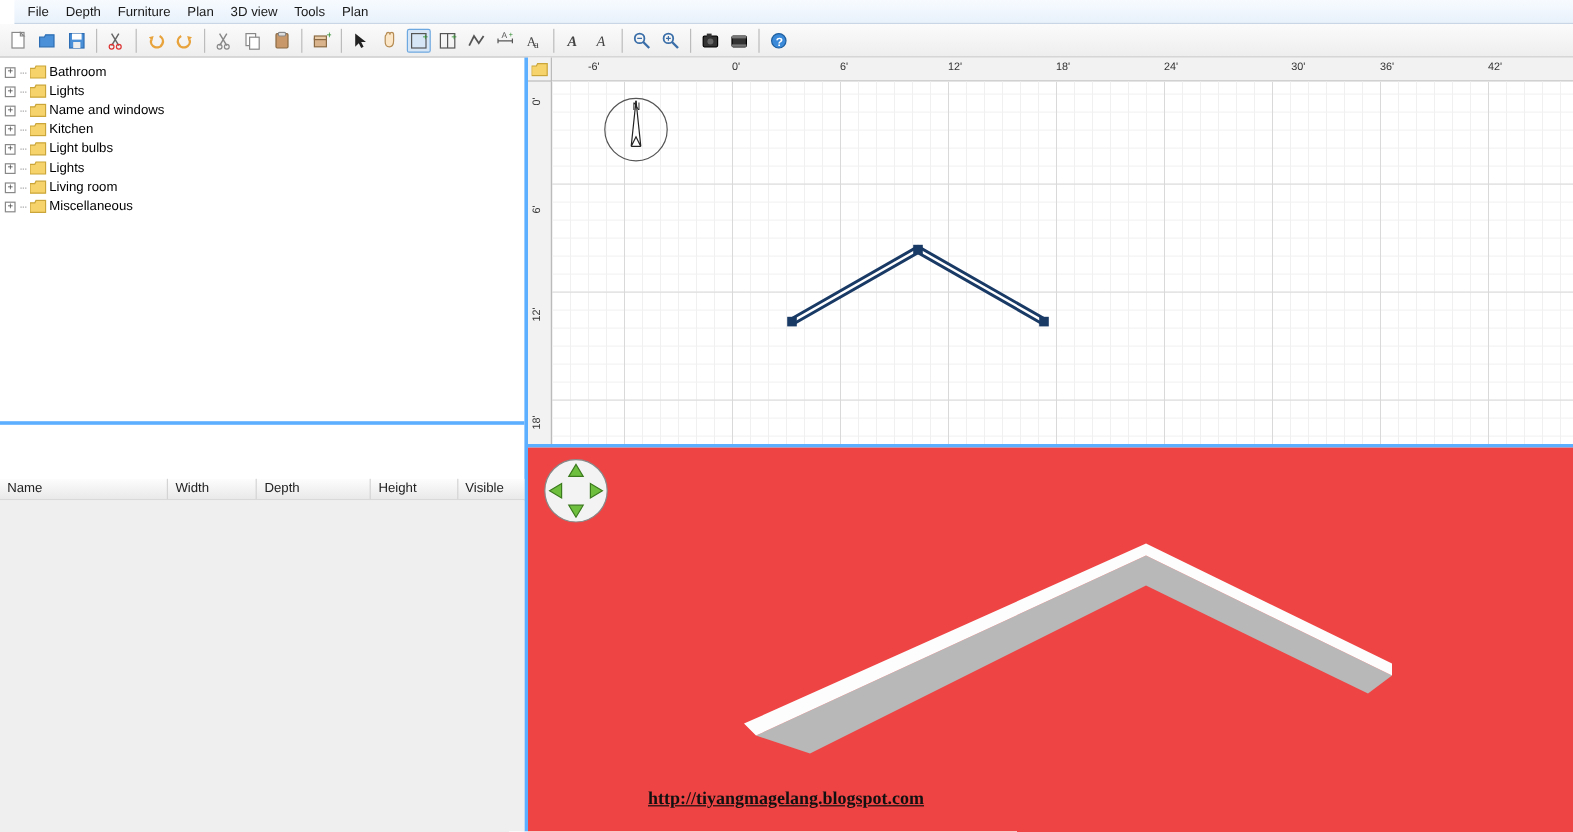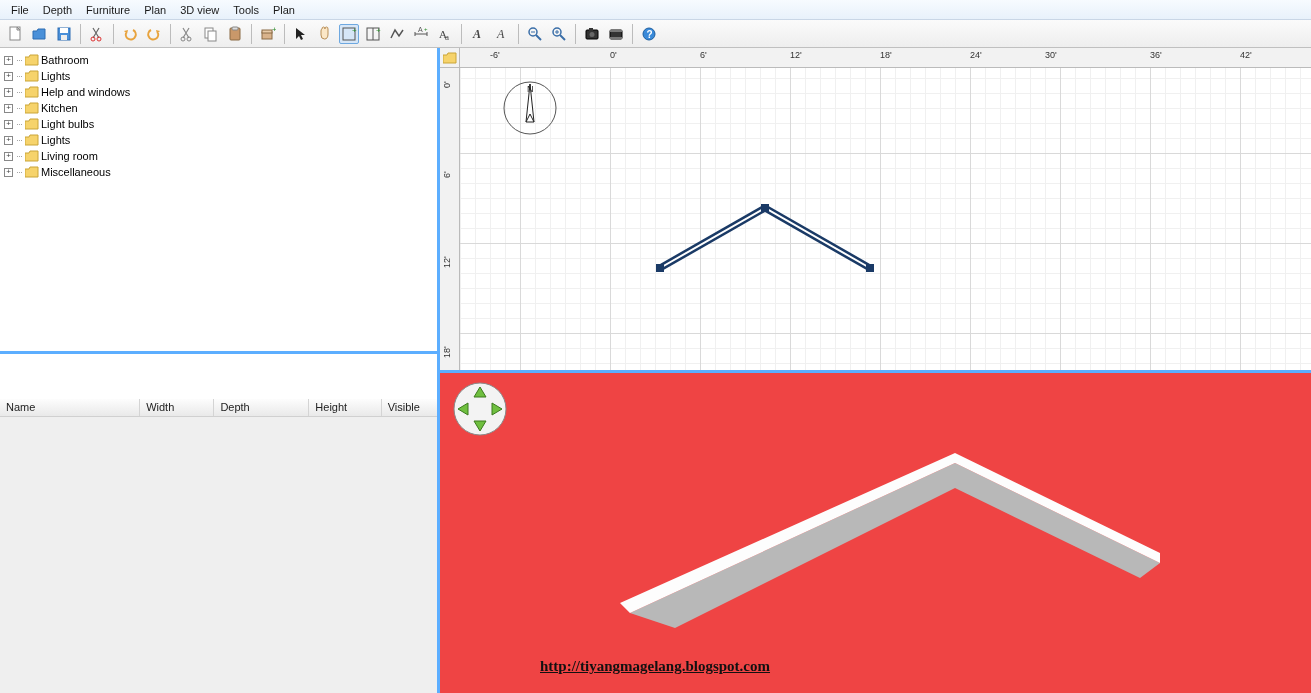--- a/index.html
+++ b/index.html
@@ -13,20 +13,21 @@
     display: flex;
     flex-direction: column;
   }
   .menubar {
     background: linear-gradient(#f7fbff,#e8f1fb);
     height: 20px;
     display: flex;
     align-items: center;
     padding: 0 4px;
     border-bottom: 1px solid #c9d6e6;
+    margin-left: 12px;
   }
   .menubar span { padding: 2px 7px; color:#1a1a1a; cursor:default; }
   .toolbar {
     background: linear-gradient(#fbfbfb,#eeeeee);
     height: 28px;
     display: flex;
     align-items: center;
     padding: 0 6px;
     border-bottom: 1px solid #c0c0c0;
     gap: 4px;
@@ -281,21 +282,21 @@
             <path d="M0 3 L4 3 L5 1 L13 1 L13 11 L0 11 Z" fill="#f6d36b" stroke="#caa539"></path>
           </svg>
         <span>Lights</span>
       </div>
       <div class="catrow">
         <div class="plus">+</div>
           <span class="dots">···</span>
         <svg class="foldericon">
             <path d="M0 3 L4 3 L5 1 L13 1 L13 11 L0 11 Z" fill="#f6d36b" stroke="#caa539"></path>
           </svg>
-        <span>Help and windows</span>
+        <span>Name and windows</span>
       </div>
       <div class="catrow">
         <div class="plus">+</div>
           <span class="dots">···</span>
         <svg class="foldericon">
             <path d="M0 3 L4 3 L5 1 L13 1 L13 11 L0 11 Z" fill="#f6d36b" stroke="#caa539"></path>
           </svg>
         <span>Kitchen</span>
       </div>
       <div class="catrow">
@@ -359,21 +360,21 @@
         <span class="tick" style="top:310px">18'</span>
       </div>
       <div class="planinner">
         <div class="hruler">
           <span class="tick" style="left:30px">-6'</span>
           <span class="tick" style="left:150px">0'</span>
           <span class="tick" style="left:240px">6'</span>
           <span class="tick" style="left:330px">12'</span>
           <span class="tick" style="left:420px">18'</span>
           <span class="tick" style="left:510px">24'</span>
-          <span class="tick" style="left:585px">30'</span>
+          <span class="tick" style="left:616px">30'</span>
           <span class="tick" style="left:690px">36'</span>
           <span class="tick" style="left:780px">42'</span>
         </div>
         <div class="grid">
           <svg class="compass" width="60" height="60">
             <circle cx="30" cy="30" r="26" fill="none" stroke="#555"></circle>
             <path d="M30 6 L26 44 L30 36 L34 44 Z" fill="#fff" stroke="#222"></path>
             <path d="M30 6 L30 12 M26 44 L34 44" stroke="#222"></path>
             <text x="27" y="14" font-size="9" fill="#222">N</text>
           </svg>

